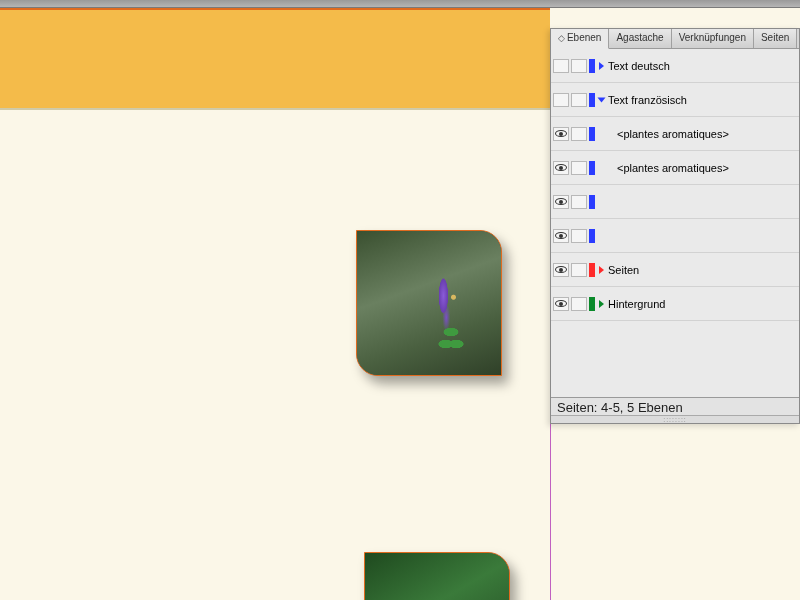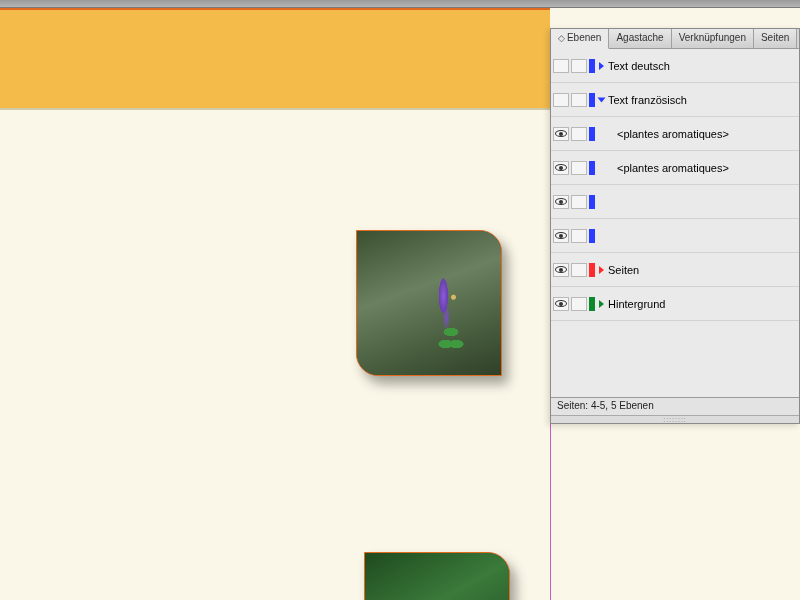--- a/index.html
+++ b/index.html
@@ -98,21 +98,21 @@
     display:flex; align-items:center; justify-content:center;
   }
   .eye { width:12px; height:7px; border:1px solid #333; border-radius:50%; position:relative;}
   .eye::after{content:"";position:absolute;left:3px;top:1px;width:4px;height:4px;background:#333;border-radius:50%;}
   .swatch { width:6px; height:14px; }
   .tri { width:0;height:0;border-top:4px solid transparent;border-bottom:4px solid transparent;border-left:5px solid; margin:0 2px; }
   .tri.down { transform: rotate(90deg); }
   .indent { display:inline-block; }
   .lbl { flex:1; overflow:hidden; text-overflow:ellipsis; font-size:11px; color:#000; }
   .status {
-    height: 18px; border-top:1px solid #9a9a9a; padding:2px 6px; font-size:10px;
+    height: 18px; border-top:1px solid #9a9a9a; padding:2px 6px; font-size:13px;
     background:#e3e3e3; color:#222;
   }
   .grip {
     height: 8px; background:#dcdcdc; border-top:1px solid #aaa;
     display:flex; justify-content:center; align-items:center;
   }
   .grip span{ letter-spacing:1px; color:#888; font-size:7px;}
 </style>
 </head>
 <body>

